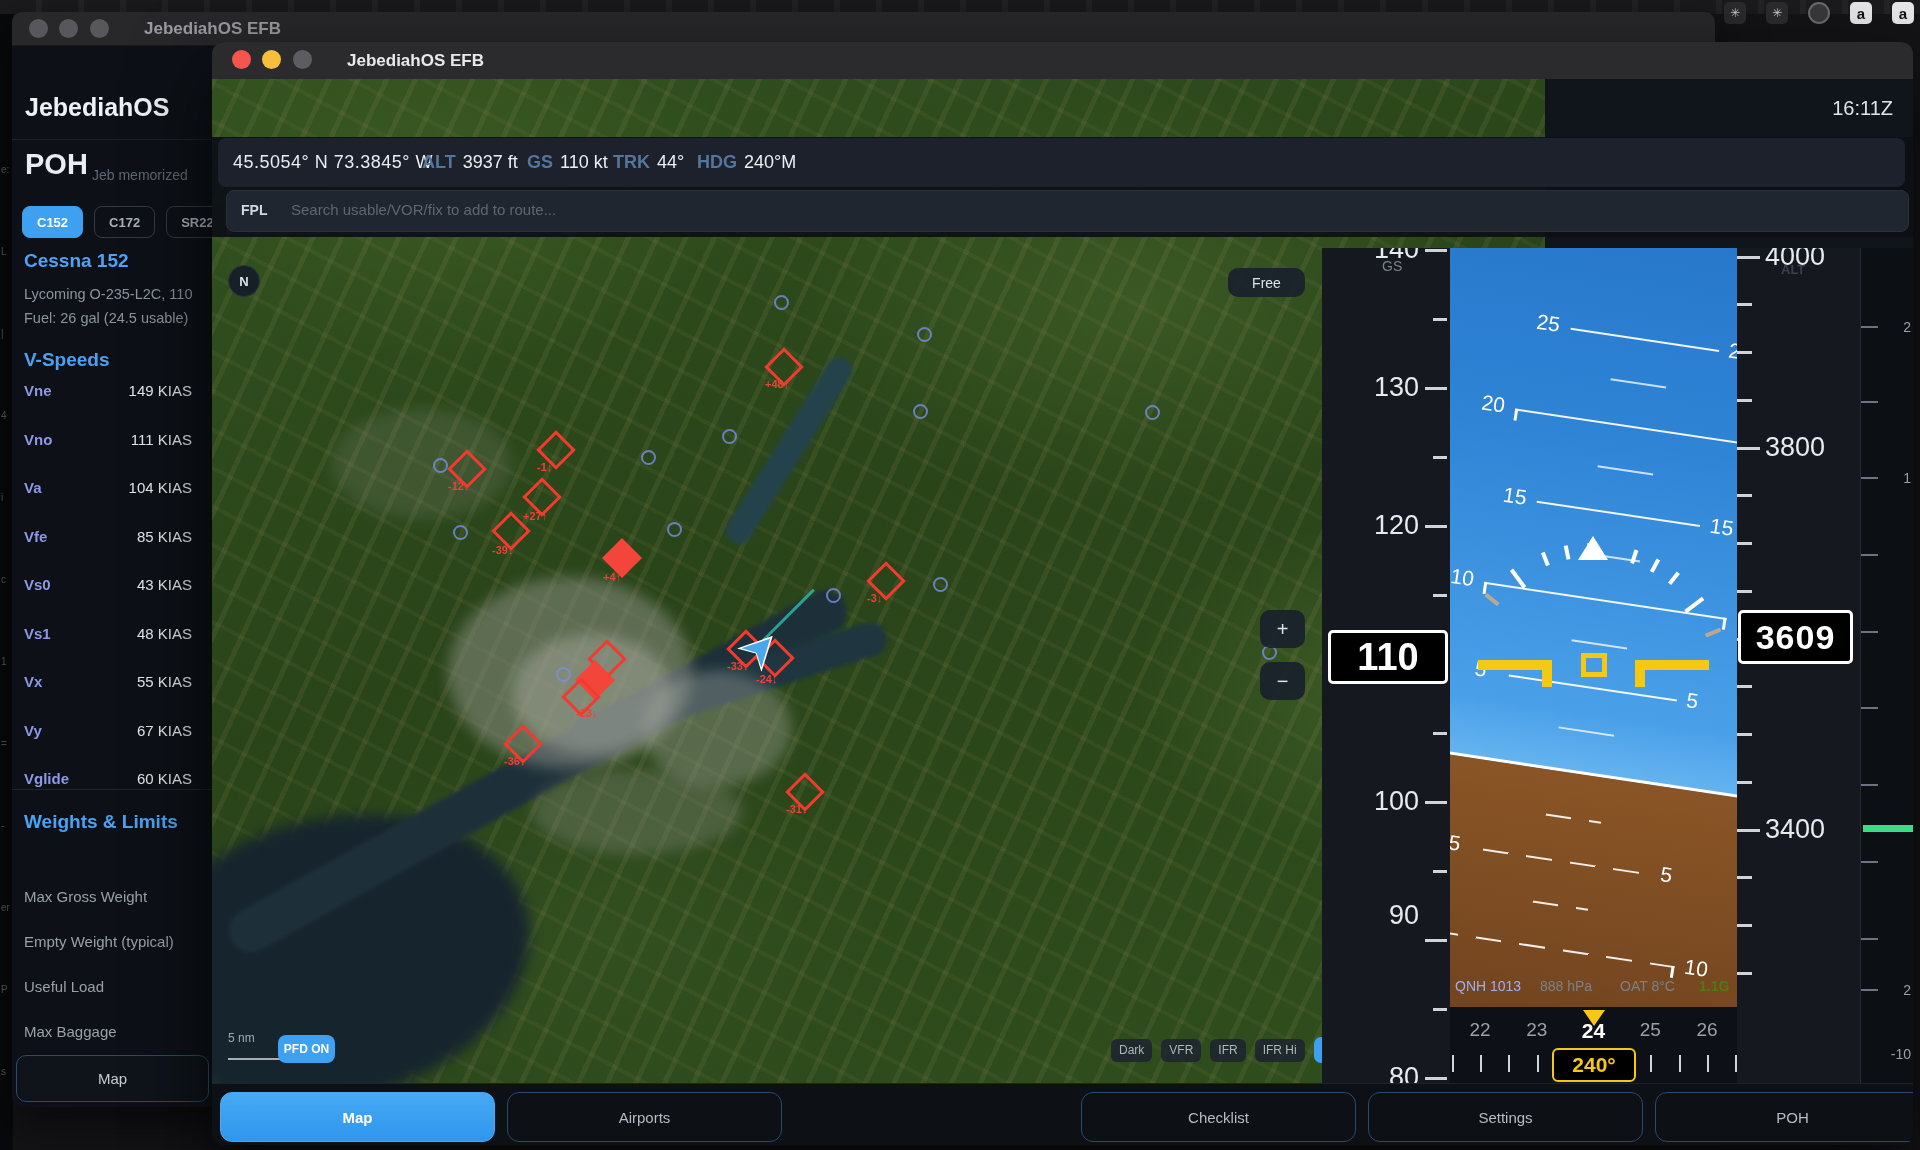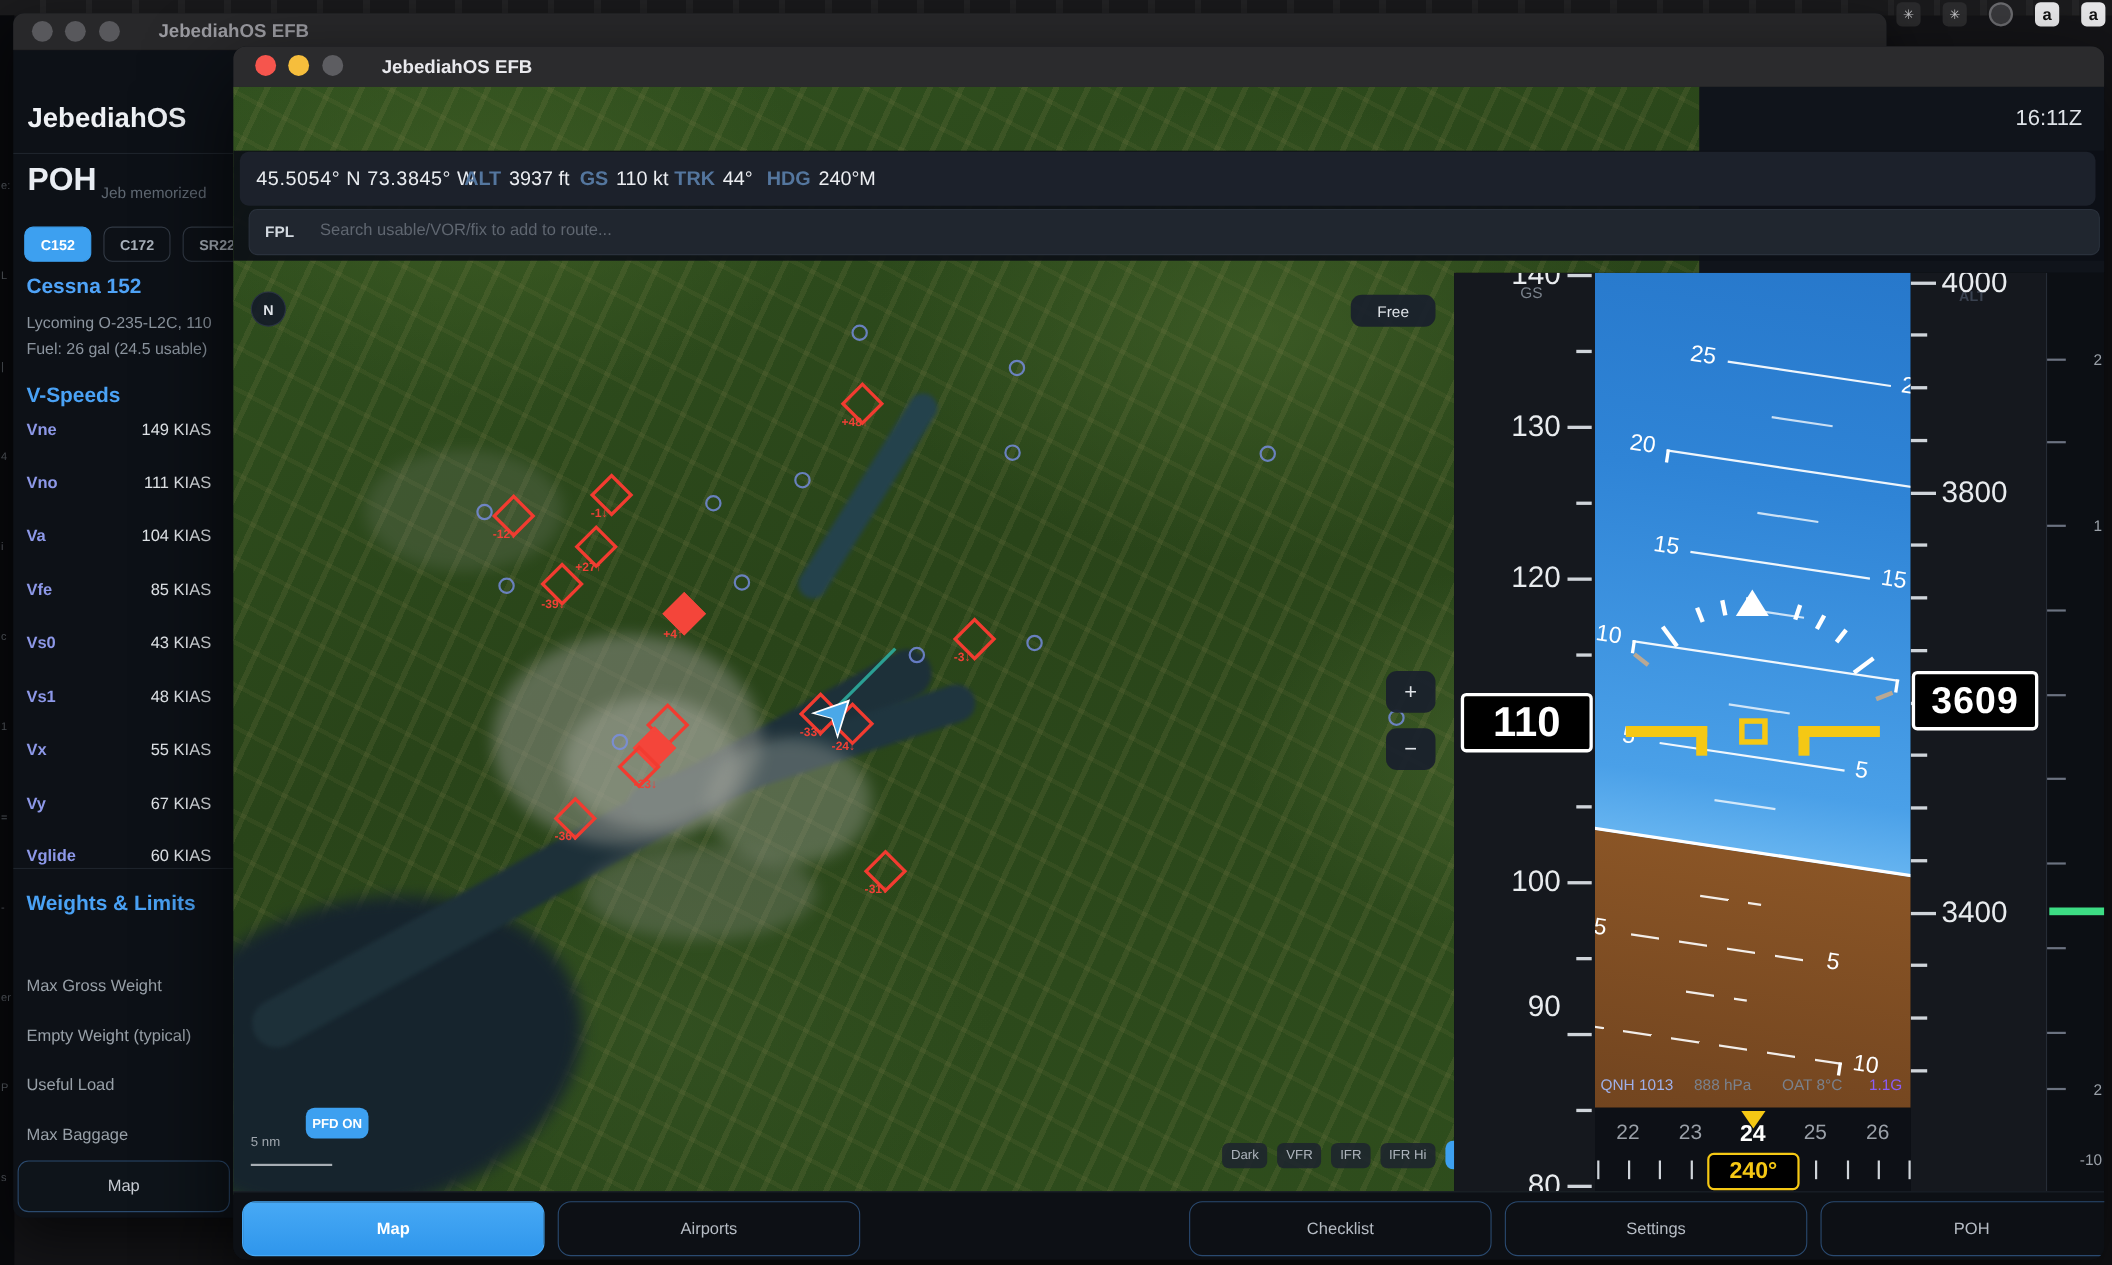--- a/index.html
+++ b/index.html
@@ -81,21 +81,21 @@
   
   .map-btn{position:absolute;background:rgba(25,32,45,.92);border-radius:10px;color:#dfe3e8;
     display:flex;align-items:center;justify-content:center;}
   #north-btn{left:16px;top:186px;width:30px;height:30px;border-radius:50%;font-size:13px;font-weight:bold;
     background:rgba(20,27,40,.9);border:1px solid #2a3344;}
   #free-btn{left:1016px;top:189px;width:77px;height:29px;font-size:14px;}
   #zoom-in{left:1048px;top:531px;width:45px;height:38px;font-size:20px;}
   #zoom-out{left:1048px;top:583px;width:45px;height:38px;font-size:20px;}
   #scale-label{left:16px;top:952px;font-size:12px;color:#b9bfc6;opacity:.85;}
   #scale-line{left:16px;top:979px;width:74px;height:2px;background:rgba(230,234,238,.7);}
-  #pfd-toggle{left:66px;top:928px;width:57px;height:28px;background:#3da0f0;border-radius:8px;
+  #pfd-toggle{left:66px;top:956px;width:57px;height:28px;background:#3da0f0;border-radius:8px;
     display:flex;align-items:center;justify-content:center;font-size:12px;font-weight:bold;color:#fff;}
   #map-style-buttons{left:899px;top:958px;display:flex;gap:9px;align-items:center;}
   .style-btn{height:23px;padding:0 8px;border-radius:6px;background:rgba(30,36,46,.88);
     display:flex;align-items:center;font-size:12px;color:#aeb5bd;}
   .style-btn.active{background:#3da0f0;color:#fff;height:26px;border-radius:7px;}
   
   #right-col{left:1333px;top:37px;width:368px;height:1007px;background:#10141b;}
   #clock{right:20px;top:55px;font-size:20px;color:#dfe3e8;}
   #header-band{left:0;top:95px;width:1701px;height:100px;background:rgba(12,15,21,.93);}
   #status-bar{left:6px;top:96px;width:1687px;height:49px;background:#1c212b;border-radius:8px;}
@@ -139,21 +139,21 @@
   .bank-tick.long{height:22px;} .bank-tick.gray{background:#b9a894;height:16px;}
   #bank-pointer{left:128px;top:288px;width:0;height:0;border-left:15px solid transparent;
     border-right:15px solid transparent;border-bottom:24px solid #fff;z-index:4;}
   .ac-bar{position:absolute;background:#f5c814;z-index:4;}
   #ac-square{left:131px;top:405px;width:16px;height:14px;border:5px solid #f5c814;background:transparent;z-index:4;}
   #qnh-row{left:0;top:722px;width:287px;height:37px;z-index:4;font-size:14px;}
   #qnh-row span{position:absolute;top:8px;}
   #qnh-val{left:5px;color:#9fb0e8;}
   #press-val{left:90px;color:#7a818c;}
   #oat-val{left:170px;color:#7a818c;}
-  #g-val{left:249px;color:#8b5cf6;}
+  #g-val{left:249px;color:#4d7c0f;font-weight:bold;}
   
   #hdg-tape{left:128px;top:759px;width:287px;height:76px;background:#0d1016;overflow:visible;}
   .hdg-num{position:absolute;top:12px;font-size:19px;color:#9aa0a8;transform:translateX(-50%);}
   .hdg-num.cur{color:#fff;font-weight:bold;font-size:21px;}
   .hdg-tick{position:absolute;top:48px;width:2px;height:17px;background:#cfd4da;}
   #hdg-pointer{left:133px;top:3px;width:0;height:0;border-left:11px solid transparent;
     border-right:11px solid transparent;border-top:16px solid #f5c814;z-index:5;}
   #hdg-readout{left:102px;top:41px;width:80px;height:30px;background:#000;border:2px solid #f5c814;
     border-radius:6px;display:flex;align-items:center;justify-content:center;
     color:#f5c814;font-size:21px;font-weight:bold;z-index:6;}

